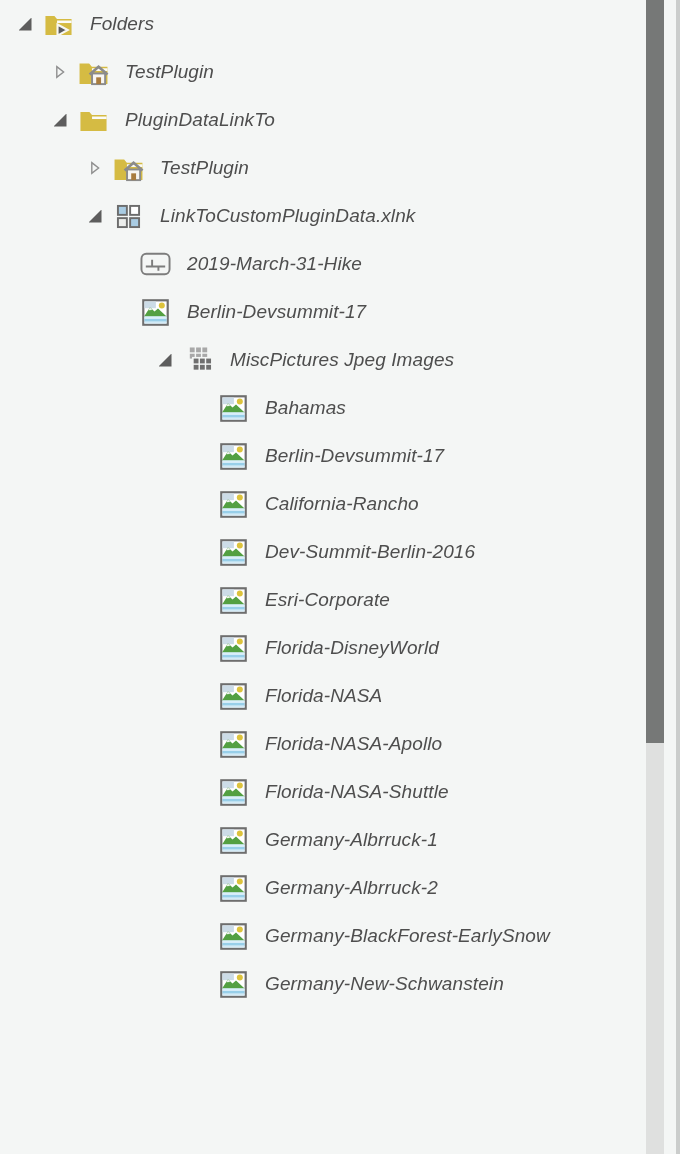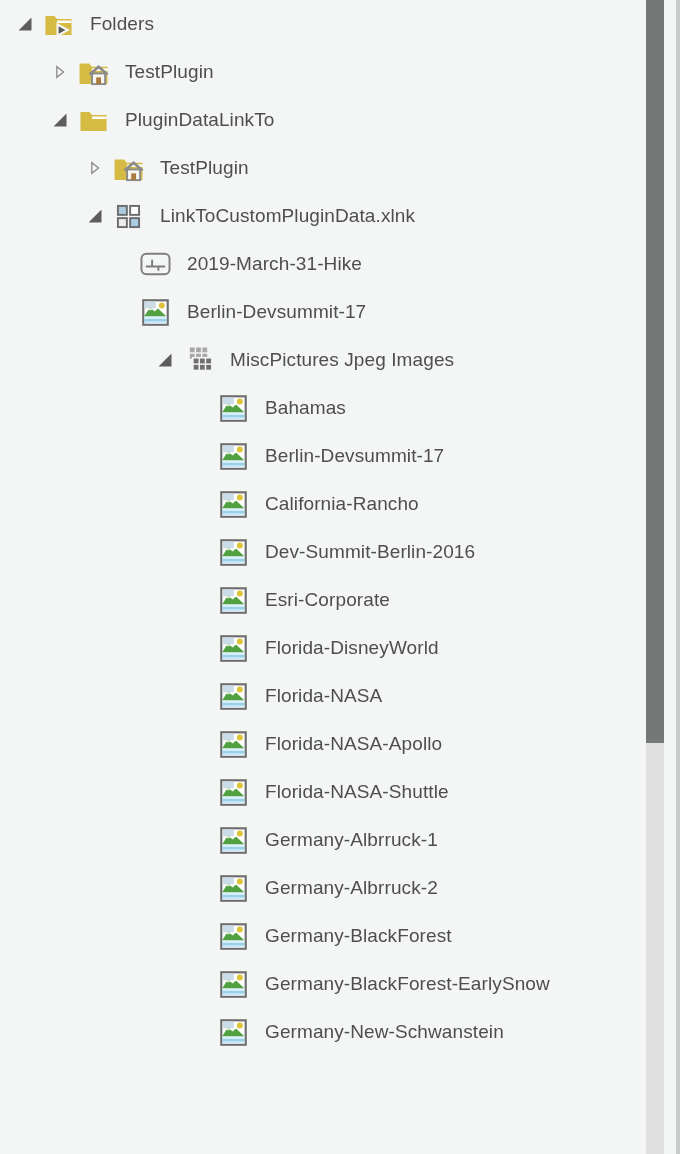--- a/index.html
+++ b/index.html
@@ -2,21 +2,21 @@
 <html><head>
 <meta charset="utf-8">
 <style>
   html,body{margin:0;padding:0;}
   body{
     width:680px;height:1154px;position:relative;overflow:hidden;
     background:#f4f6f5;
     font-family:"Liberation Sans",sans-serif;
   }
   .tree{position:absolute;top:0;left:0;width:645px;}
-  .row{height:48px;display:flex;align-items:center;}
+  .row{height:48px;display:flex;align-items:center;font-style:italic;}
   .arrow{width:18px;height:18px;flex:none;display:flex;align-items:center;justify-content:center;margin-right:9px;}
   .iconbox{width:31px;height:34px;flex:none;display:flex;align-items:center;justify-content:center;margin-right:16px;}
   .label{font-size:19px;color:#4e4e4e;white-space:nowrap;letter-spacing:0.1px;}
   .lvl0{padding-left:16px;}
   .lvl1{padding-left:51px;}
   .lvl2{padding-left:86px;}
   .lvl3{padding-left:113px;}
   .lvl4{padding-left:156px;}
   .lvl5{padding-left:191px;}
   .tri-exp{width:13px;height:13px;background:#5d5d5d;clip-path:polygon(100% 0,100% 100%,0 100%);}
@@ -296,29 +296,20 @@
   <div class="row lvl5">
     <span class="arrow"></span>
     <span class="iconbox">
         <svg class="i" width="27" height="27">
           <use href="#ico-img"></use>
         </svg>
       </span>
     <span class="label">Germany-Albrruck-2</span>
   </div>
 
-  <div class="row lvl5">
-    <span class="arrow"></span>
-    <span class="iconbox">
-        <svg class="i" width="27" height="27">
-          <use href="#ico-img"></use>
-        </svg>
-      </span>
-    <span class="label">Germany-BlackForest</span>
-  </div>
 
   <div class="row lvl5">
     <span class="arrow"></span>
     <span class="iconbox">
         <svg class="i" width="27" height="27">
           <use href="#ico-img"></use>
         </svg>
       </span>
     <span class="label">Germany-BlackForest-EarlySnow</span>
   </div>

